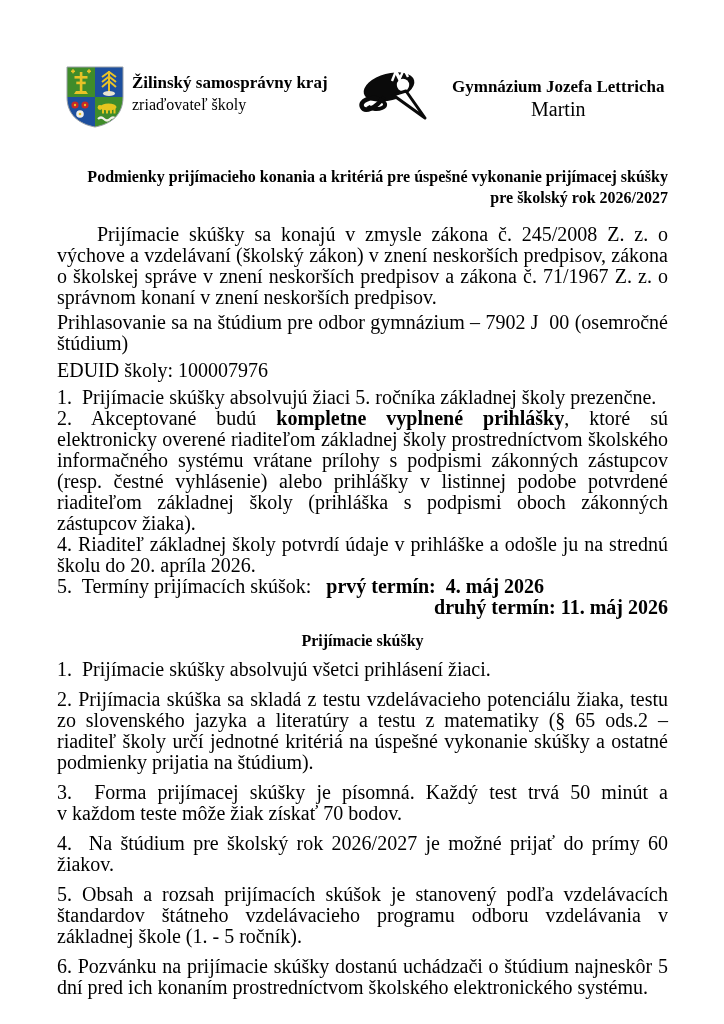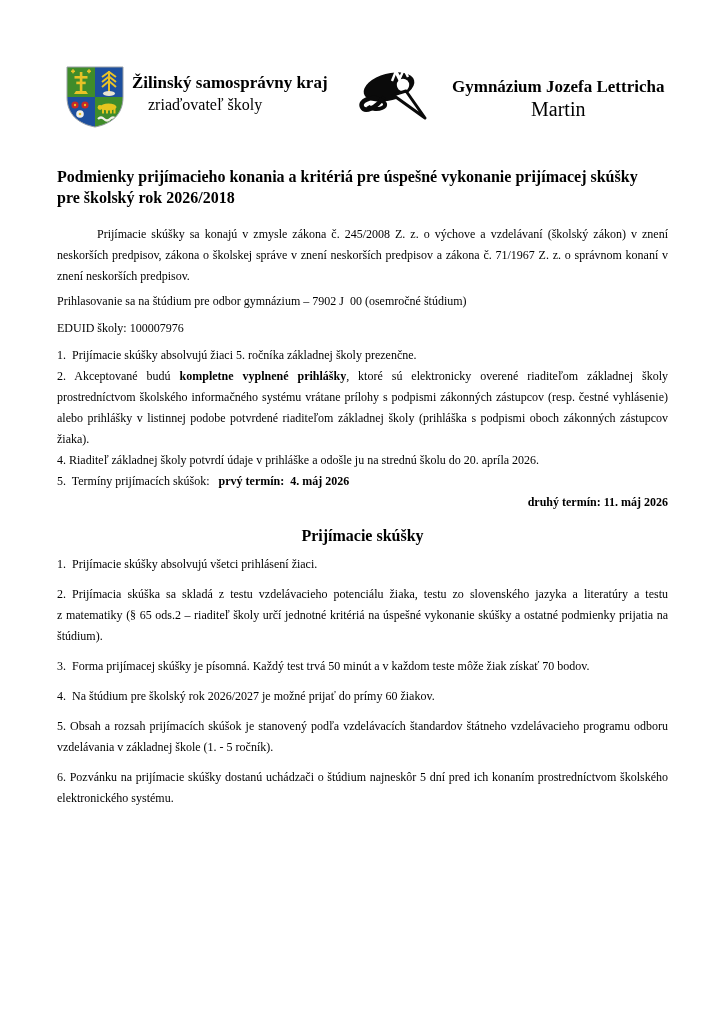--- a/index.html
+++ b/index.html
@@ -11,27 +11,27 @@
     color:#000;
     overflow:hidden;
     margin:0 auto;
   }
   
   .hdr-coa   { position:absolute; left:62px;  top:64px; }
   .hdr-org   { position:absolute; left:132px; top:72px; }
   .hdr-logo  { position:absolute; left:356px; top:66px; }
   .hdr-sch   { position:absolute; left:452px; top:76px; }
   .org-name, .sch-name { font-size:17px; font-weight:bold; line-height:22px; }
-  .org-role  { font-size:16px; line-height:22px; margin-left:16px; }
+  .org-role  { font-size:16px; line-height:22px; margin-left:0; }
   .sch-city  { font-size:20px; line-height:22px; text-align:center; }
   
   .content { position:absolute; left:57px; top:166px; width:611px; }
-  .title   { font-size:16px; font-weight:bold; text-align:left;
+  .title   { font-size:16px; font-weight:bold; text-align:right;
              line-height:21px; margin:0 0 16px 0; }
-  p { margin:0; font-size:12px; line-height:21px; text-align:justify; }
+  p { margin:0; font-size:20px; line-height:21px; text-align:justify; }
   .first-indent { text-indent:40px; }
   .mt4  { margin-top:4px; }
   .mt6  { margin-top:6px; }
   .mt9  { margin-top:9px; }
   .bold { font-weight:normal; }
   .term2 { padding-left:184px; text-align:right; }
   .section-heading { font-size:16px; font-weight:bold; text-align:center;
                      margin:12px 0 8px 0; line-height:21px; }
   b { font-weight:bold; }
 </style>
@@ -113,21 +113,21 @@
     <div class="hdr-sch">
       <div class="sch-name">Gymnázium Jozefa Lettricha</div>
       <div class="sch-city">Martin</div>
     </div>
   </div>
 
   <div class="content">
 
     <div class="title">
       <div>Podmienky prijímacieho konania a kritériá pre úspešné vykonanie prijímacej skúšky</div>
-      <div>pre školský rok 2026/2018</div>
+      <div>pre školský rok 2026/2027</div>
     </div>
 
     <p class="first-indent">Prijímacie skúšky sa konajú v zmysle zákona č. 245/2008 Z. z. o výchove a vzdelávaní (školský zákon) v znení neskorších predpisov, zákona o školskej správe v znení neskorších predpisov a zákona č. 71/1967 Z. z. o správnom konaní v znení neskorších predpisov.</p>
 
     <p class="bold mt4">Prihlasovanie sa na štúdium pre odbor gymnázium – 7902 J&nbsp; 00 (osemročné štúdium)</p>
 
     <p class="bold mt6">EDUID školy: 100007976</p>
 
     <div class="mt6">
       <p><span>1.&nbsp; Prijímacie skúšky absolvujú žiaci 5. ročníka základnej školy prezenčne.</span><b></b><span></span></p>

